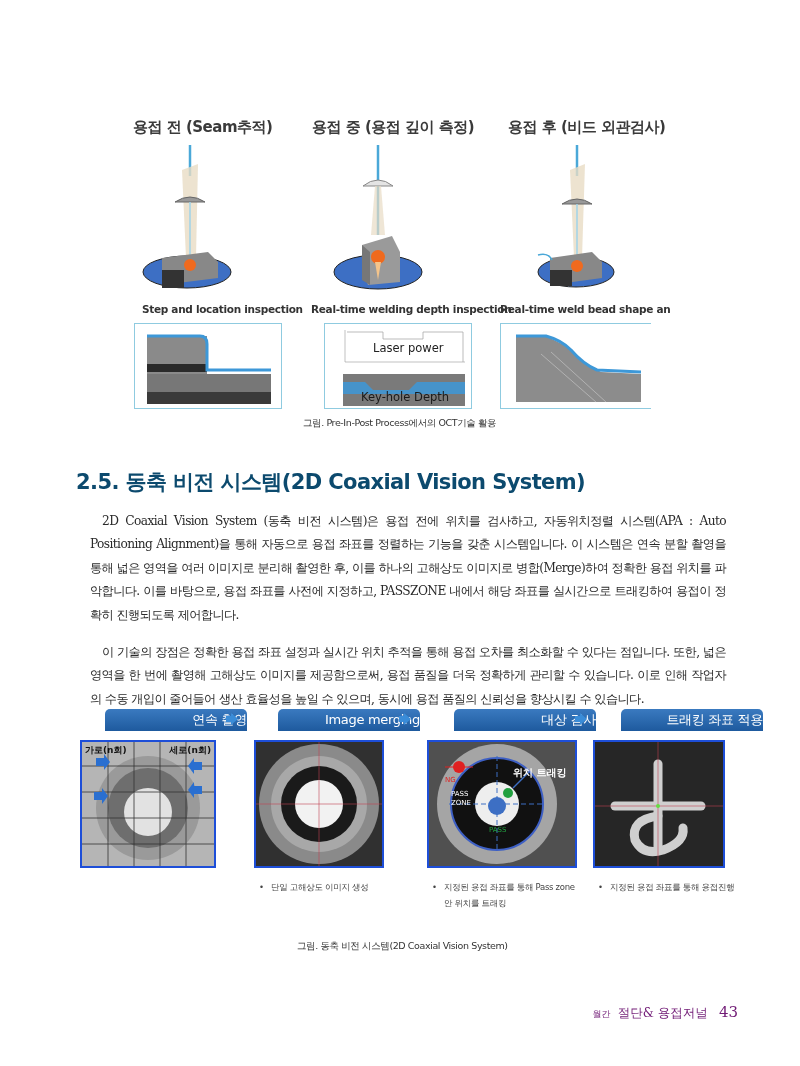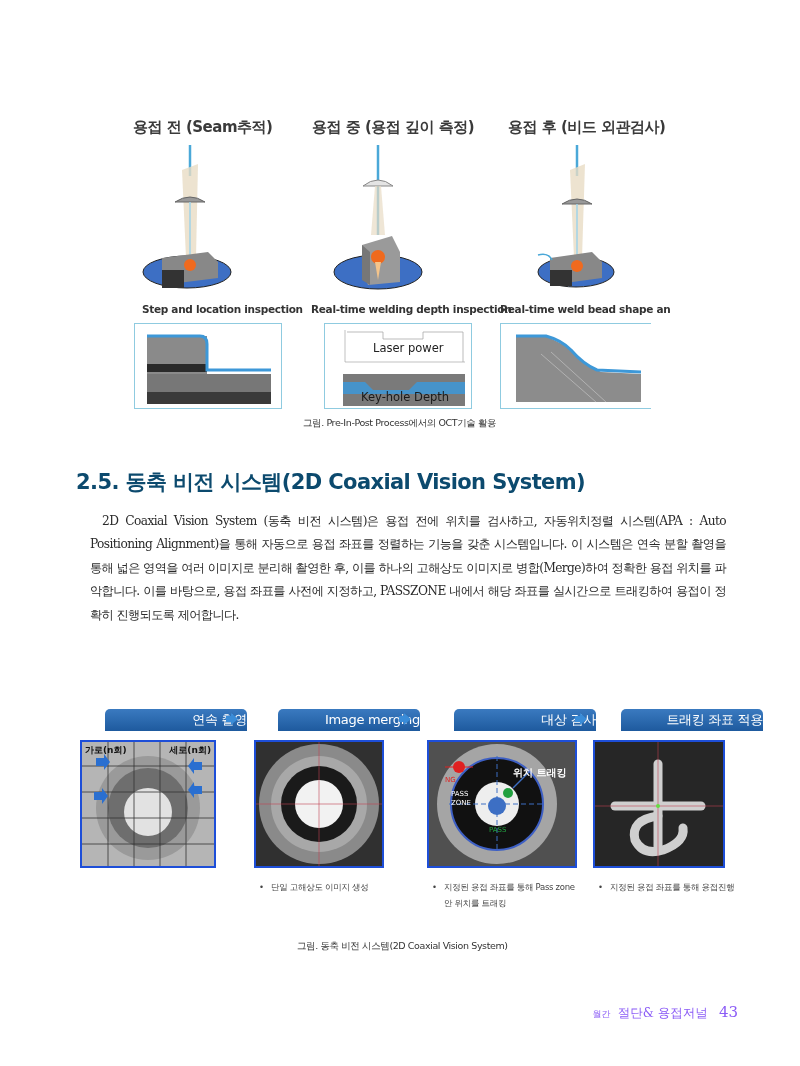--- a/index.html
+++ b/index.html
@@ -47,21 +47,21 @@
   .step-arrow::before {
     content: ""; position: absolute; left: -12px; top: -3px; width: 5px; height: 6px; background: #3a8cd8;
   }
   .step-img { position: absolute; top: 740px; height: 124px; border: 2px solid #1d4ed8; overflow: hidden; }
   .bullet-list {
     position: absolute; top: 880px; font-size: 8.5px; color: #444; line-height: 15.5px; letter-spacing: -0.3px;
   }
   .bullet-list div { padding-left: 14px; position: relative; }
   .bullet-list div.b::before { content: "•"; position: absolute; left: 2px; }
   .footer {
-    position: absolute; right: 62px; top: 1002px; white-space: nowrap; color: #8b5cf6;
+    position: absolute; right: 62px; top: 1002px; white-space: nowrap; color: #701a75;
     font-family: "DejaVu Serif", serif;
   }
 </style>
 </head>
 <body>
 
 <div>
   <div class="stage-title" style="left:133px">용접 전 (Seam추적)</div>
   <div class="stage-title" style="left:312px">용접 중 (용접 깊이 측정)</div>
   <div class="stage-title" style="left:508px">용접 후 (비드 외관검사)</div>
@@ -136,20 +136,21 @@
     </svg>
   </div>
 
   <div class="fig-caption" style="left:303px;top:417px">그림. Pre-In-Post Process에서의 OCT기술 활용</div>
 </div>
 
 <div class="section-title">2.5. 동축 비전 시스템(2D Coaxial Vision System)</div>
 
 <div class="body-text" style="top:496px">
   <p>2D Coaxial Vision System (동축 비전 시스템)은 용접 전에 위치를 검사하고, 자동위치정렬 시스템(APA : Auto Positioning Alignment)을 통해 자동으로 용접 좌표를 정렬하는 기능을 갖춘 시스템입니다. 이 시스템은 연속 분할 촬영을 통해 넓은 영역을 여러 이미지로 분리해 촬영한 후, 이를 하나의 고해상도 이미지로 병합(Merge)하여 정확한 용접 위치를 파악합니다. 이를 바탕으로, 용접 좌표를 사전에 지정하고, PASSZONE 내에서 해당 좌표를 실시간으로 트래킹하여 용접이 정확히 진행되도록 제어합니다.</p>
+  <p>이 기술의 장점은 정확한 용접 좌표 설정과 실시간 위치 추적을 통해 용접 오차를 최소화할 수 있다는 점입니다. 또한, 넓은 영역을 한 번에 촬영해 고해상도 이미지를 제공함으로써, 용접 품질을 더욱 정확하게 관리할 수 있습니다. 이로 인해 작업자의 수동 개입이 줄어들어 생산 효율성을 높일 수 있으며, 동시에 용접 품질의 신뢰성을 향상시킬 수 있습니다.</p>
 </div>
 
 <div>
   <div class="step-pill" style="left:77px">연속 촬영</div>
   <div class="step-arrow" style="left:231px"></div>
   <div class="step-pill" style="left:250px">Image merging</div>
   <div class="step-arrow" style="left:404px"></div>
   <div class="step-pill" style="left:426px">대상 검사</div>
   <div class="step-arrow" style="left:580px"></div>
   <div class="step-pill" style="left:593px">트래킹 좌표 적용</div>

